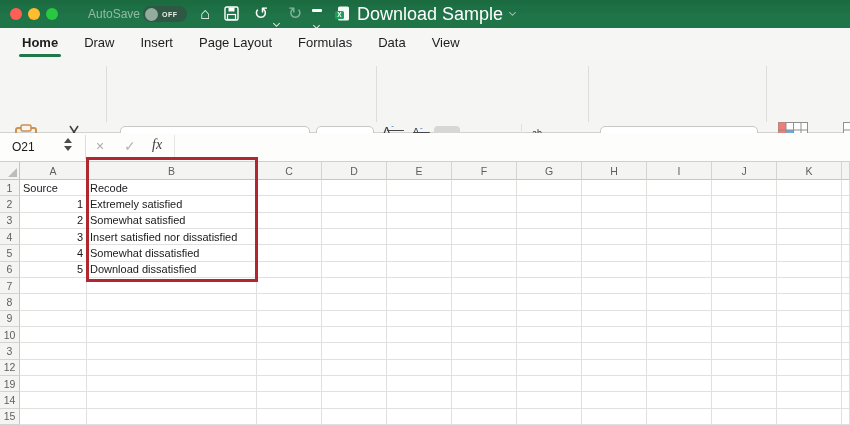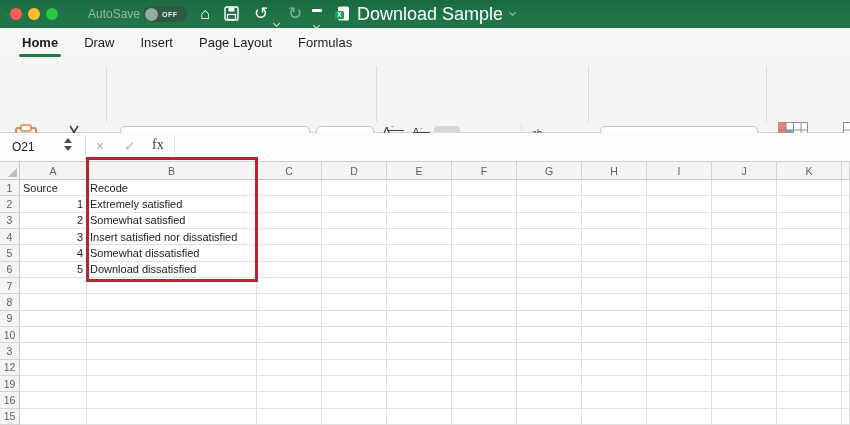--- a/index.html
+++ b/index.html
@@ -89,21 +89,21 @@
   .formulabar { position:absolute; left:0; top:133px; width:850px; height:29px; background:#fdfdfc;
     border-bottom:1px solid #cfcfcd; }
   .namebox { position:absolute; left:0; top:0; width:85px; height:28px; display:flex; align-items:center; }
   .namebox-value { font-size:12px; color:#1a1a1a; margin-left:12px; }
   .stepper { position:absolute; left:64px; top:5px; display:flex; flex-direction:column; gap:3px; }
   .tri-up { width:0; height:0; border-left:4px solid transparent; border-right:4px solid transparent; border-bottom:5px solid #4c4c4e; }
   .tri-dn { width:0; height:0; border-left:4px solid transparent; border-right:4px solid transparent; border-top:5px solid #4c4c4e; }
   .fb-div { position:absolute; top:2px; height:24px; width:1px; background:#dededc; }
   .fb-x { position:absolute; left:96px; top:5px; font-size:14px; color:#ababa9; }
   .fb-check { position:absolute; left:124px; top:5px; font-size:14px; color:#b3b3b1; }
-  .fb-fx { position:absolute; left:152px; top:4px; font-size:14px; font-family:"Liberation Serif", serif; color:#3a3a3c; }
+  .fb-fx { position:absolute; left:152px; top:4px; font-size:14px; font-style:italic; font-family:"Liberation Serif", serif; color:#3a3a3c; }
   .fb-input { position:absolute; left:178px; top:0; width:670px; height:28px; border:none; background:transparent; font-size:12px; }
 
   
   .sheet { position:absolute; left:0; top:162px; width:850px; height:263px; background:#fff; }
   .grid { display:grid; grid-template-columns:20px 67px 170px repeat(9,65px) 1fr;
     grid-template-rows:18px repeat(15,16.33px); }
   .corner { background:#f4f4f3; border-right:1px solid #c6c6c4; border-bottom:1px solid #c6c6c4; position:relative; }
   .corner::after { content:""; position:absolute; right:2px; bottom:2px; width:0; height:0;
     border-left:9px solid transparent; border-bottom:9px solid #bdbdbb; }
   .colhdr { background:#f4f4f3; border-right:1px solid #d4d4d2; border-bottom:1px solid #c6c6c4;
@@ -162,20 +162,22 @@
     <span class="chev dim" style="margin-top:-3px;"></span>
   </div>
 </div>
 
 <div class="tabbar">
   <span class="tab active">Home</span>
   <span class="tab">Draw</span>
   <span class="tab">Insert</span>
   <span class="tab">Page Layout</span>
   <span class="tab">Formulas</span>
+  <span class="tab">Data</span>
+  <span class="tab">View</span>
 </div>
 
 <div class="ribbon">
   <span class="vdiv" style="left:106px;"></span>
   <span class="vdiv" style="left:376px;"></span>
   <span class="vdiv" style="left:588px;"></span>
   <span class="vdiv" style="left:766px;"></span>
 
   <div class="paste-group">
     <div class="paste-btn">
@@ -582,21 +584,21 @@
       <div class="cell"></div>
       <div class="cell"></div>
       <div class="cell"></div>
       <div class="cell"></div>
       <div class="cell"></div>
       <div class="cell"></div>
       <div class="cell"></div>
       <div class="cell"></div>
       <div class="cell"></div>
       <div class="cell"></div>
-      <div class="rowhdr">16</div>
+      <div class="rowhdr">14</div>
       <div class="cell"></div>
       <div class="cell"></div>
       <div class="cell"></div>
       <div class="cell"></div>
       <div class="cell"></div>
       <div class="cell"></div>
       <div class="cell"></div>
       <div class="cell"></div>
       <div class="cell"></div>
       <div class="cell"></div>

